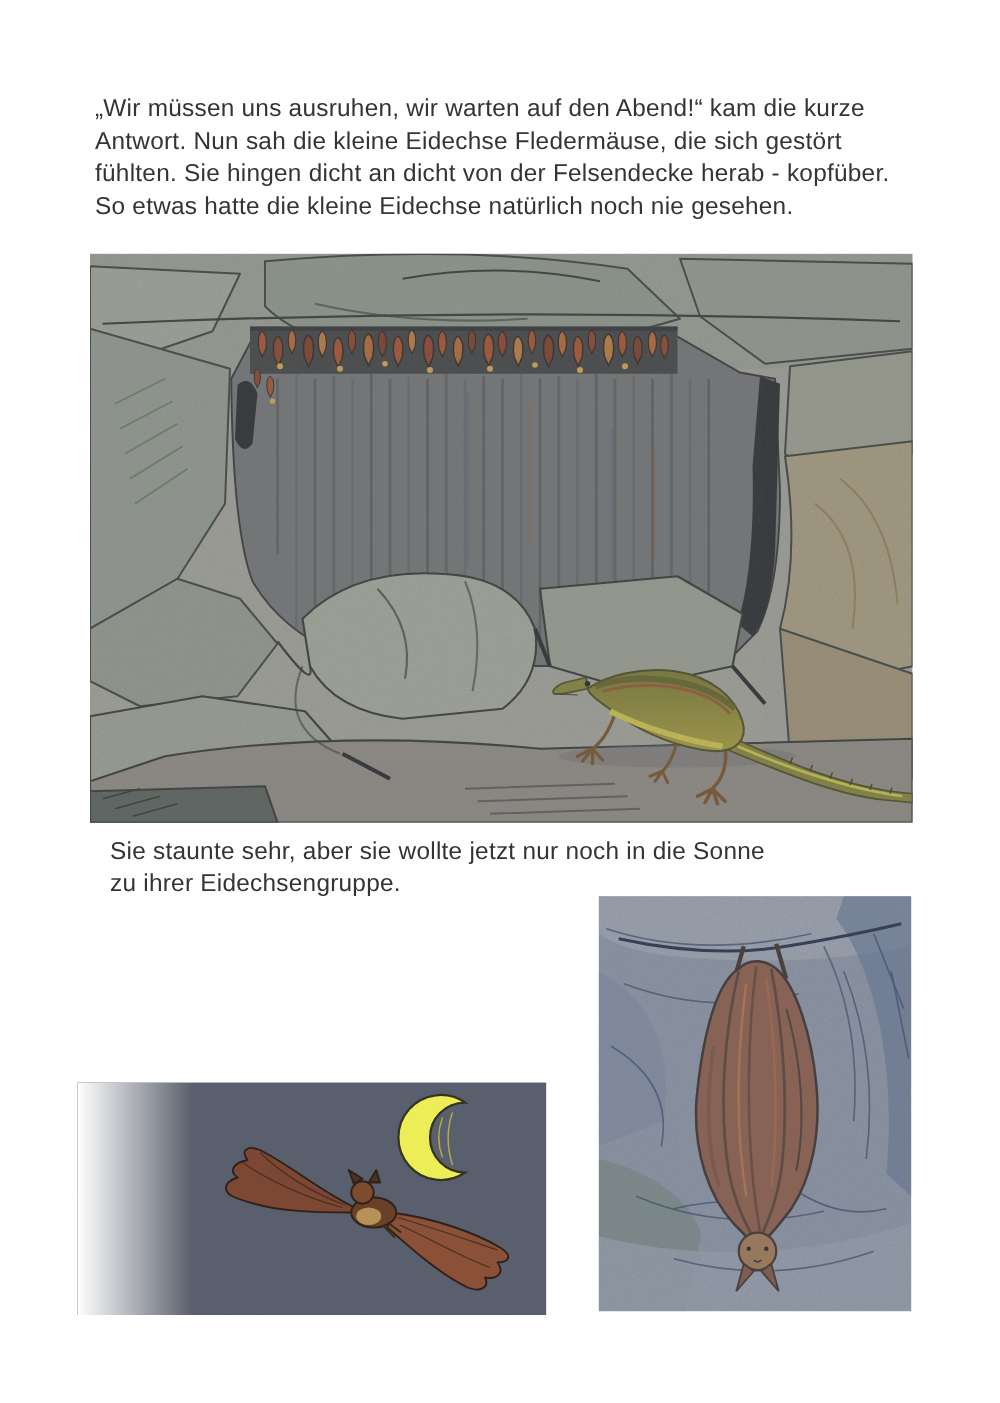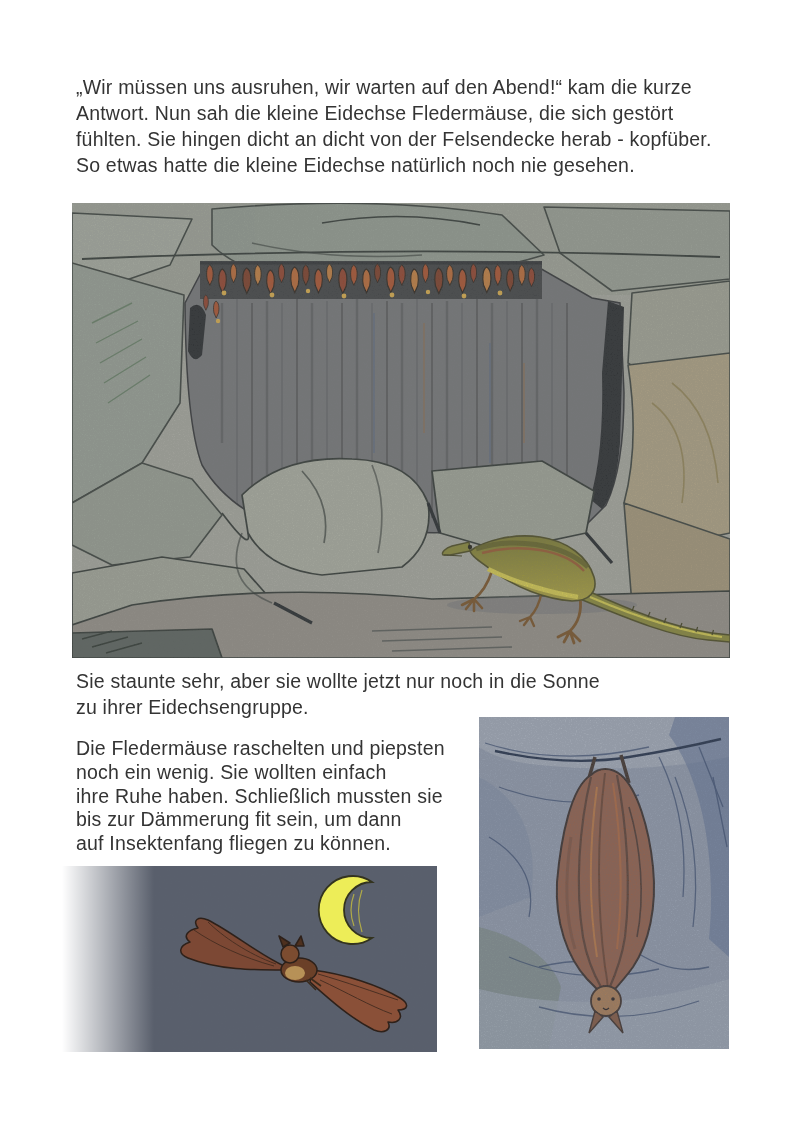--- a/index.html
+++ b/index.html
@@ -1,20 +1,20 @@
 <!DOCTYPE html>
 <html><head>
 <meta charset="utf-8">
 <style>
   html,body{margin:0;padding:0;background:#ffffff;}
   .page{position:relative;width:800px;height:1122px;background:#ffffff;overflow:hidden;
         font-family:"Liberation Sans",sans-serif;border-radius:24px;}
   .para{position:absolute;margin:0;color:#343434;white-space:pre-line;}
   .p1{left:76px;top:74px;width:700px;font-size:19.5px;line-height:26px;letter-spacing:.2px;}
-  .p2{left:76px;top:668px;width:620px;font-size:19.5px;line-height:26px;letter-spacing:.2px;}
+  .p2{left:88px;top:668px;width:620px;font-size:19.5px;line-height:26px;letter-spacing:.2px;}
   .p3{left:76px;top:737px;width:410px;font-size:19.5px;line-height:23.8px;letter-spacing:.2px;}
   figure{position:absolute;margin:0;padding:0;}
   figure svg{display:block;}
   .fig-cave{left:72px;top:203px;width:658px;height:455px;}
   .fig-night{left:62px;top:866px;width:375px;height:186px;}
   .fig-hang{left:479px;top:717px;width:250px;height:332px;}
 </style>
 </head>
 <body>
 
@@ -151,25 +151,20 @@
         <circle cx="398" cy="344" r="2.2" fill="#1d1d14"></circle>
         <path d="M372,352 L390,353" stroke="#3c3c1c" stroke-width="1"></path>
       </g>
 
       <rect width="658" height="455" filter="url(#grainA)" opacity=".32"></rect>
     </svg>
   </figure>
 
   <p class="para p2">Sie staunte sehr, aber sie wollte jetzt nur noch in die Sonne
 zu ihrer Eidechsengruppe.</p>
-  <p class="para p3">Die Fledermäuse raschelten und piepsten
-noch ein wenig. Sie wollten einfach
-ihre Ruhe haben. Schließlich mussten sie
-bis zur Dämmerung fit sein, um dann
-auf Insektenfang fliegen zu können.</p>
 
   <figure class="fig-night">
     <svg width="375" height="186" viewBox="0 0 375 186">
       <defs>
         <filter id="grainB" x="0" y="0" width="100%" height="100%">
           <feTurbulence type="fractalNoise" baseFrequency="0.85" numOctaves="2" seed="11" stitchTiles="stitch"></feTurbulence>
           <feColorMatrix type="matrix" values="0 0 0 0 0.10  0 0 0 0 0.11  0 0 0 0 0.14  0.8 0.8 0.8 0 0"></feColorMatrix>
         </filter>
         <linearGradient id="fadeL" x1="0" y1="0" x2="1" y2="0">
           <stop offset="0" stop-color="#ffffff" stop-opacity="1"></stop>

